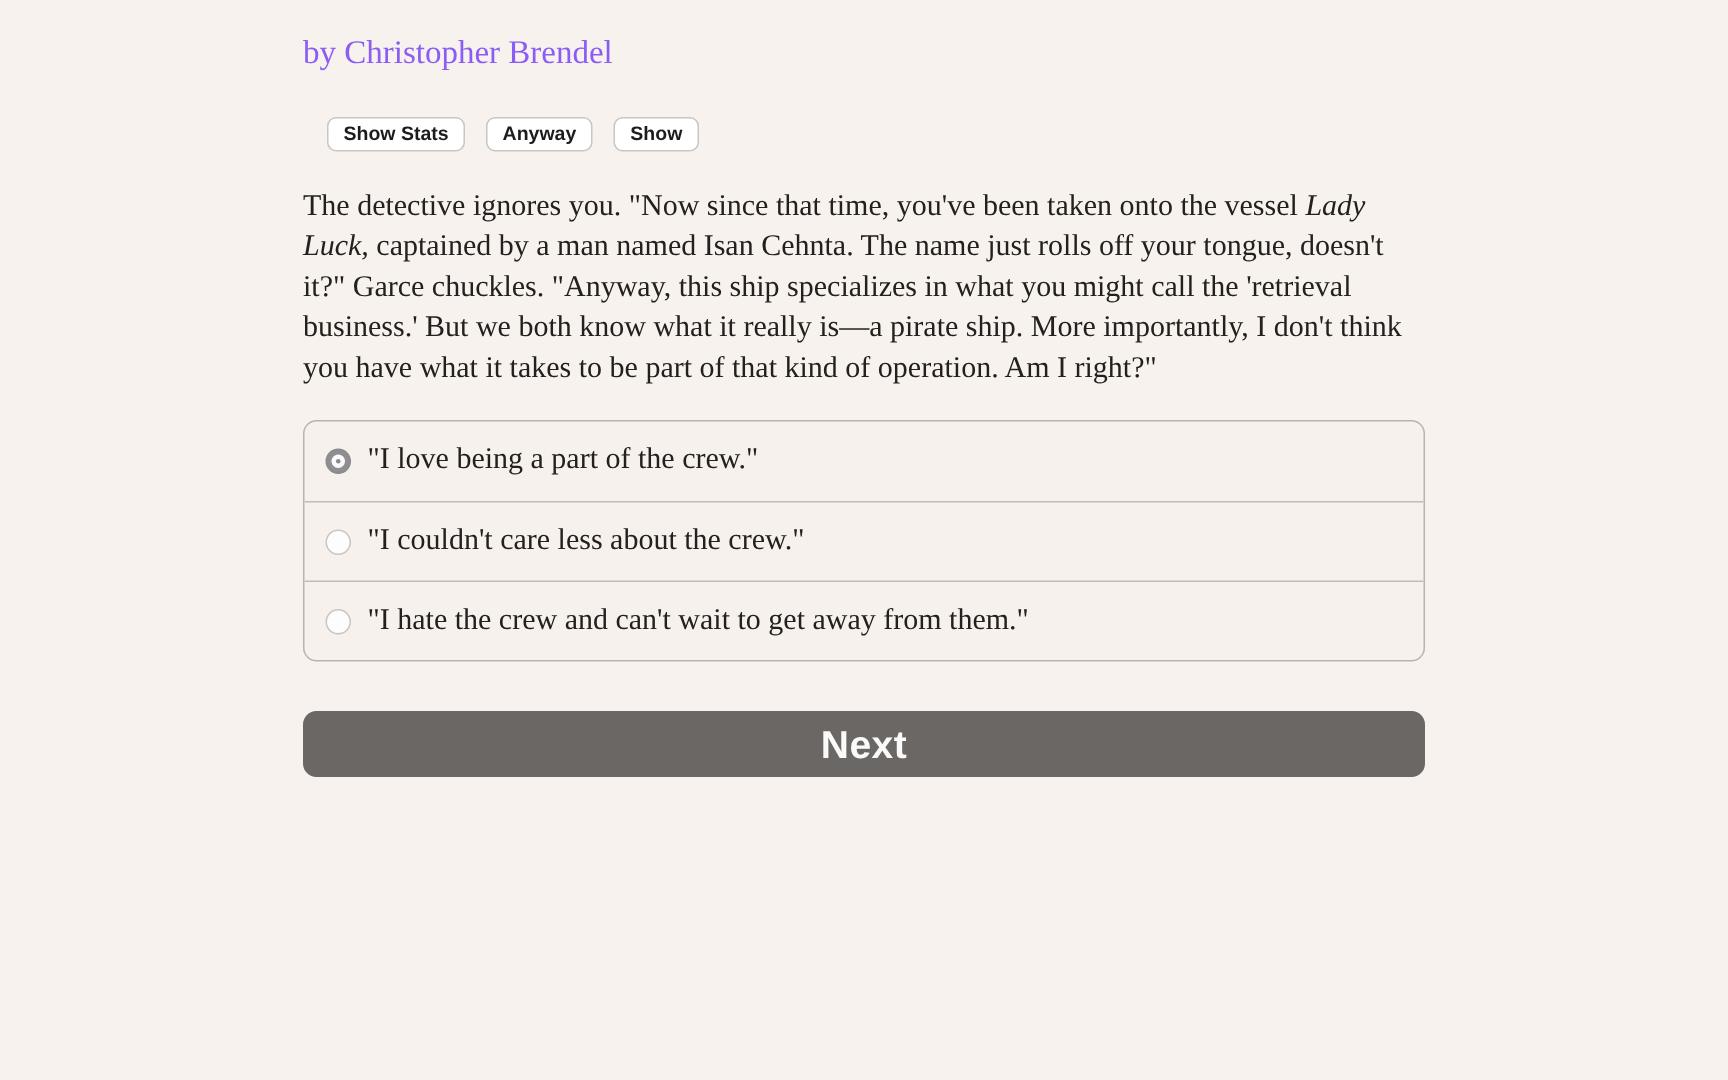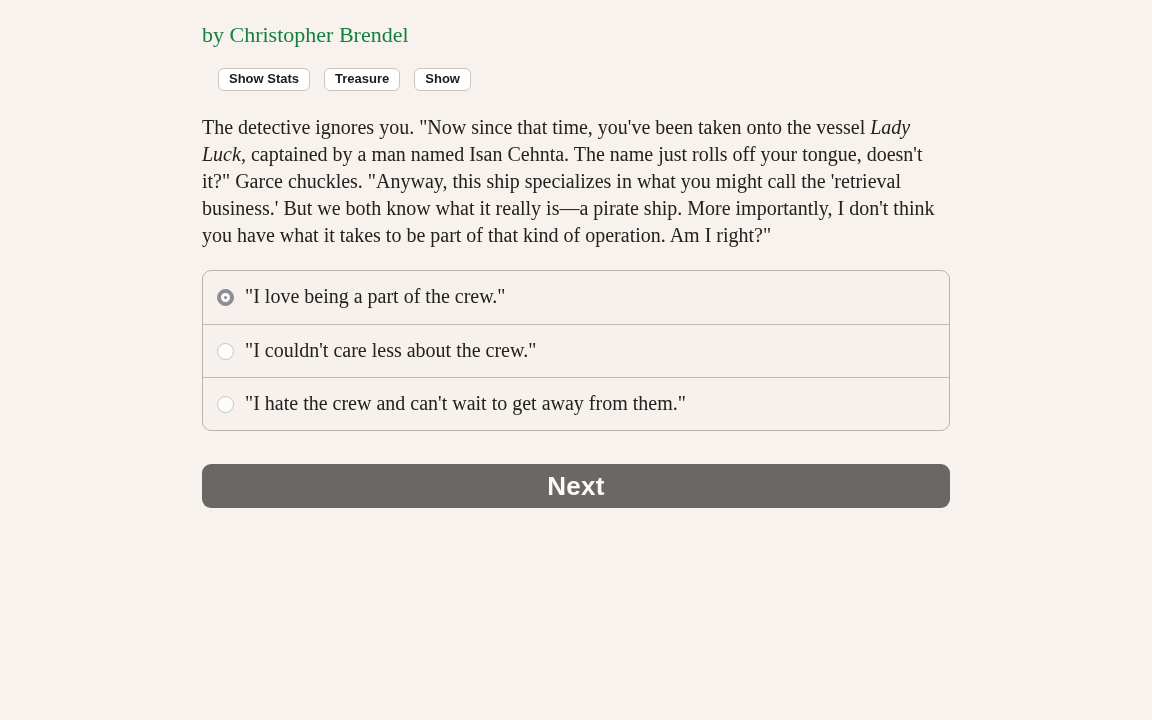--- a/index.html
+++ b/index.html
@@ -18,22 +18,22 @@
   .game-title {
     font-size: 30px;
     font-weight: 400;
     letter-spacing: 0.2px;
     color: #2b2824;
     margin-bottom: 17px;
   }
   .byline {
     font-size: 22px;
     font-weight: 400;
-    color: #15803d;
-    margin-bottom: 20px;
+    color: #8b5cf6;
+    margin-bottom: 30px;
   }
   .toolbar {
     display: flex;
     gap: 14px;
     margin-bottom: 23px;
     padding-left: 16px;
   }
   .toolbar button {
     font-family: "Liberation Sans", sans-serif;
     font-size: 13px;
@@ -118,21 +118,21 @@
 </head>
 <body>
 
 <div class="container">
 
 
   <div class="byline">by Christopher Brendel</div>
 
   <div class="toolbar">
     <button>Show Stats</button>
-    <button>Treasure</button>
+    <button>Anyway</button>
     <button>Show</button>
   </div>
 
   <p class="story-text"><span>The detective ignores you. "Now since that time, you've been taken onto the vessel </span><em>Lady Luck,</em><span> captained by a man named Isan Cehnta. The name just rolls off your tongue, doesn't it?" Garce chuckles. "Anyway, this ship specializes in what you might call the 'retrieval business.' But we both know what it really is—a pirate ship. More importantly, I don't think you have what it takes to be part of that kind of operation. Am I right?"</span></p>
 
   <div class="choices">
     <div class="choice-row">
       <span class="radio checked"></span>
       <span class="choice-label">"I love being a part of the crew."</span>
     </div>

